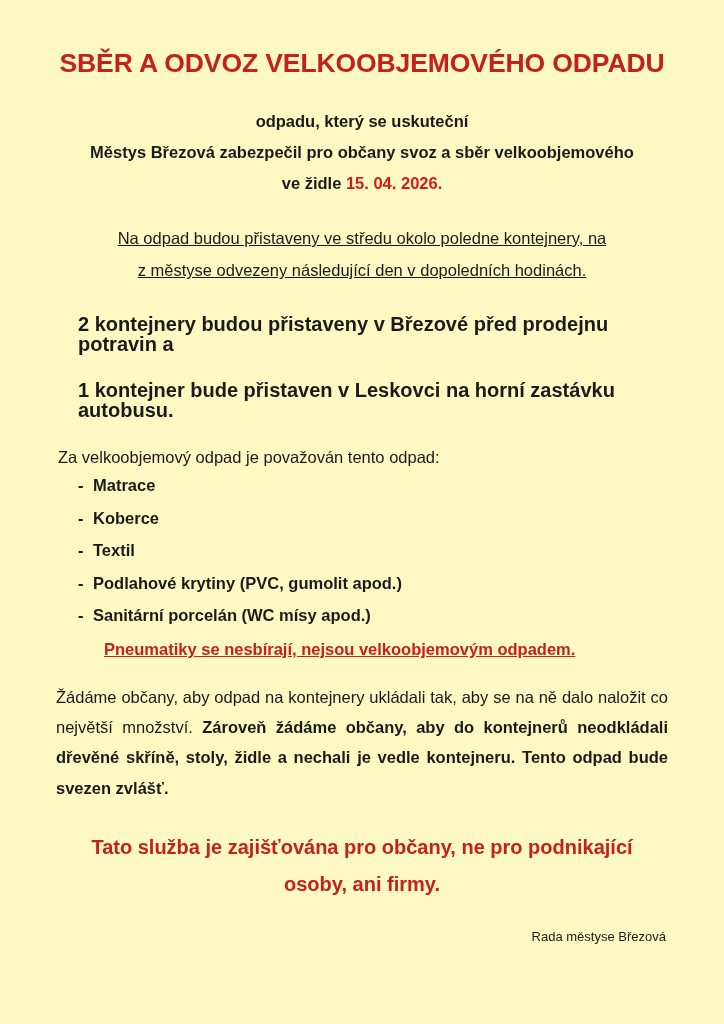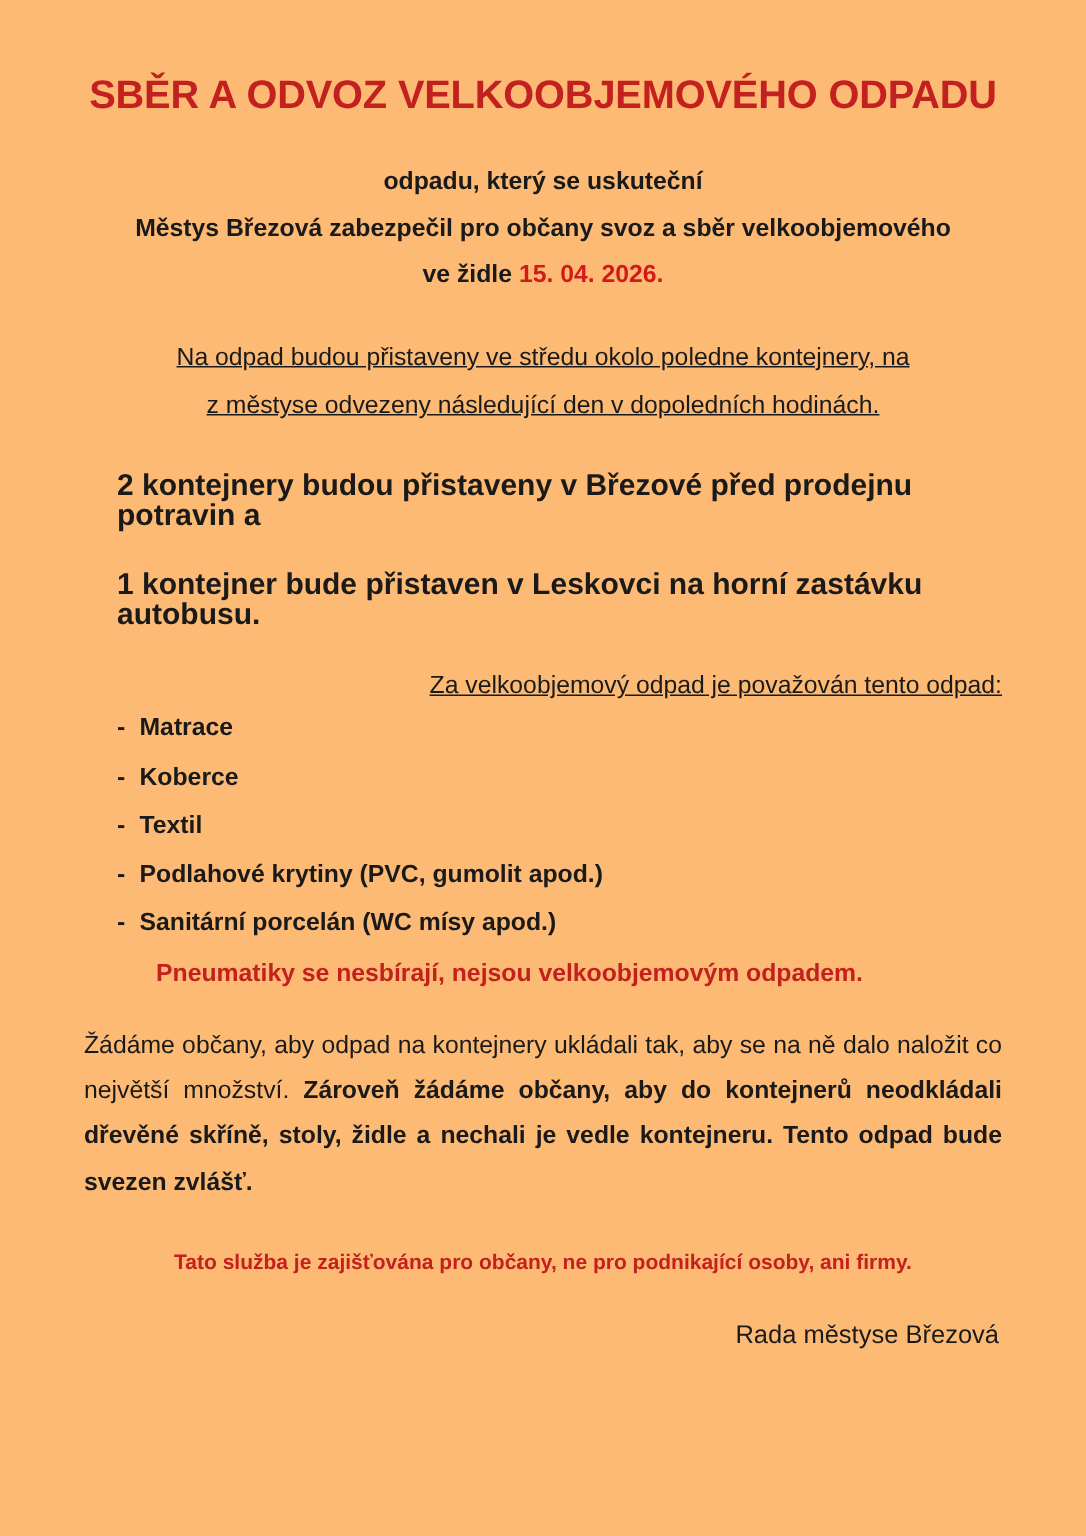--- a/index.html
+++ b/index.html
@@ -12,21 +12,21 @@
     width: 724px;
     height: 1024px;
     font-family: "Liberation Sans", "DejaVu Sans", sans-serif;
     color: #1a1a1a;
     overflow: hidden;
   }
   .page {
     position: relative;
     width: 724px;
     height: 1024px;
-    background: #fdba74;
+    background: #fef9c3;
     box-sizing: border-box;
     padding: 0 56px;
   }
 
   
   .doc-title {
     margin: 0;
     padding-top: 48px;
     text-align: center;
     font-size: 26.5px;
@@ -79,24 +79,22 @@
   }
   .placements .line:last-child { margin-bottom: 0; }
 
   
   .list-section {
     margin-top: 28px;
   }
   .list-heading {
     font-size: 16.5px;
     font-weight: normal;
-    text-decoration: underline;
     line-height: 1.2;
     padding-left: 2px;
-    text-align: right;
   }
   .waste-list {
     list-style: none;
     margin: 9px 0 0 0;
     padding: 0 0 0 22px;
   }
   .waste-list li {
     font-size: 16.5px;
     font-weight: bold;
     line-height: 1.0;
@@ -109,52 +107,53 @@
     width: 15px;
     flex: 0 0 15px;
     font-weight: bold;
   }
   .notice-line {
     margin-top: 16px;
     padding-left: 48px;
     font-size: 16.5px;
     font-weight: bold;
     color: #C32020;
+    text-decoration: underline;
     line-height: 1.2;
   }
 
   
   .request {
     margin-top: 23px;
     font-size: 16.5px;
     line-height: 1.82;
     text-align: justify;
     text-justify: inter-word;
     hyphens: none;
   }
   .request .strong-part {
     font-weight: bold;
   }
 
   
   .closing {
     margin-top: 26px;
     text-align: center;
-    font-size: 14px;
+    font-size: 20px;
     font-weight: bold;
     color: #C32020;
     line-height: 1.85;
     padding: 0 16px;
   }
 
   
   .signature {
     margin-top: 26px;
     text-align: right;
-    font-size: 17px;
+    font-size: 13px;
     font-weight: normal;
     line-height: 1.2;
     padding-right: 2px;
   }
 </style>
 </head>
 <body>
 
 <div class="page">
 

